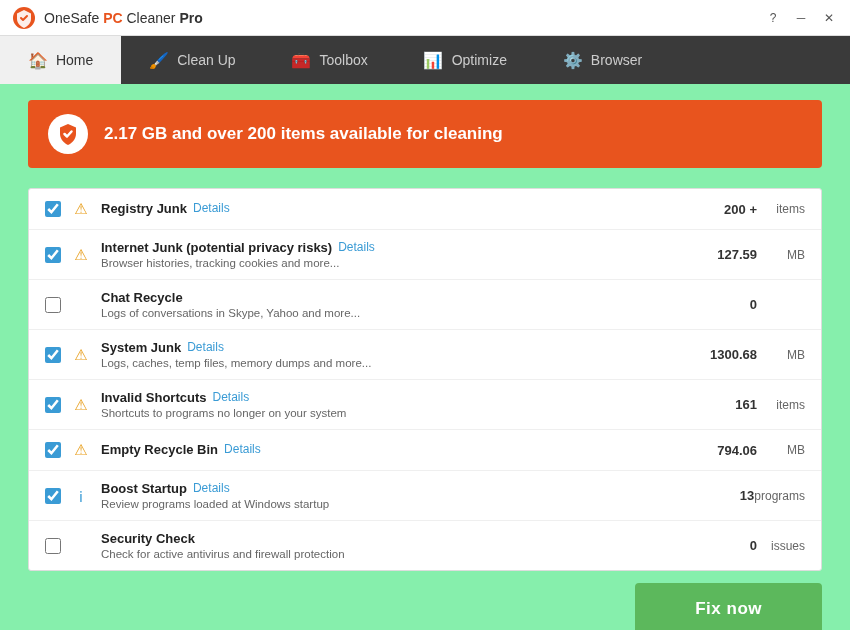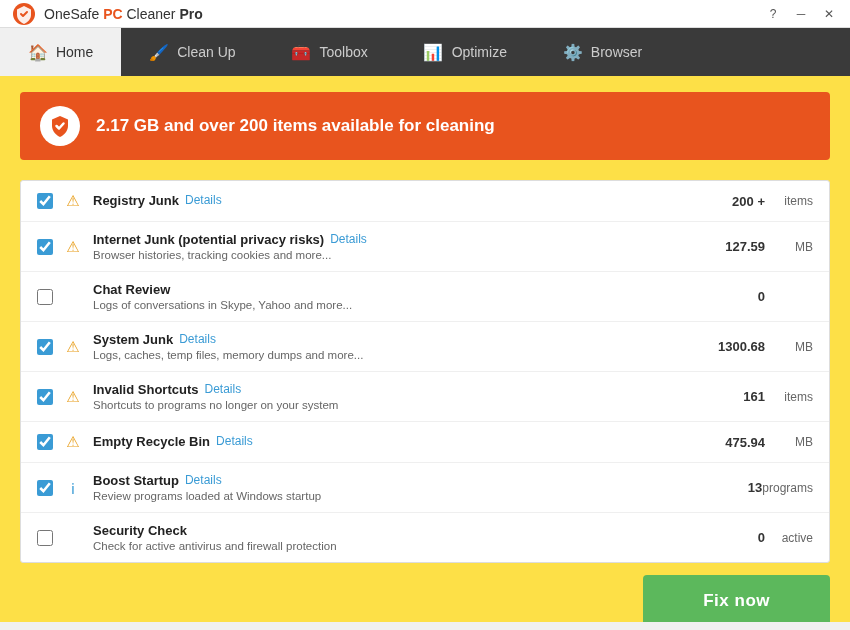--- a/index.html
+++ b/index.html
@@ -7,21 +7,21 @@
       width: 850px;
       height: 630px;
       font-family: 'Segoe UI', Tahoma, Geneva, Verdana, sans-serif;
       background: #f0f0f0;
       overflow: hidden;
     }
 
     
     .title-bar {
       background: #ffffff;
-      height: 28px;
+      height: 36px;
       display: flex;
       align-items: center;
       justify-content: space-between;
       padding: 0 8px 0 12px;
       border-bottom: 1px solid #ddd;
     }
     .title-bar-left {
       display: flex;
       align-items: center;
       gap: 8px;
@@ -77,22 +77,22 @@
     .nav-item.active {
       background: #f0f0f0;
       color: #333;
     }
     .nav-icon {
       font-size: 16px;
     }
 
     
     .main-content {
-      background: #fde047;
-      padding: 16px 20px;
+      background: #86efac;
+      padding: 16px 28px;
       height: calc(630px - 36px - 48px);
       overflow-y: auto;
     }
 
     
     .alert-banner {
       background: #e8541e;
       border-radius: 4px;
       padding: 14px 20px;
       display: flex;
@@ -294,21 +294,21 @@
         <span class="item-number">127.59</span>
         <span class="item-unit">MB</span>
       </div>
     </div>
 
     <div class="list-item">
       <input type="checkbox" class="item-checkbox" style="">
       <div class="item-icon" style="color:transparent;">⚠</div>
       <div class="item-info">
         <div class="item-title-row">
-          <span class="item-title">Chat Review</span>
+          <span class="item-title">Chat Recycle</span>
         </div>
         <div class="item-desc">Logs of conversations in Skype, Yahoo and more...</div>
       </div>
       <div class="item-value">
         <span class="item-number">0</span>
         <span class="item-unit"></span>
       </div>
     </div>
 
     <div class="list-item">
@@ -346,21 +346,21 @@
     <div class="list-item">
       <input type="checkbox" class="item-checkbox" checked="" style="">
       <div class="item-icon" style="color:#e8a020;">⚠</div>
       <div class="item-info">
         <div class="item-title-row">
           <span class="item-title">Empty Recycle Bin</span>
           <a class="item-details-link">Details</a>
         </div>
       </div>
       <div class="item-value">
-        <span class="item-number">475.94</span>
+        <span class="item-number">794.06</span>
         <span class="item-unit">MB</span>
       </div>
     </div>
 
     <div class="list-item">
       <input type="checkbox" class="item-checkbox" checked="" style="">
       <div class="item-icon" style="color:#3a9bd5;">ℹ</div>
       <div class="item-info">
         <div class="item-title-row">
           <span class="item-title">Boost Startup</span>
@@ -378,21 +378,21 @@
       <input type="checkbox" class="item-checkbox" style="">
       <div class="item-icon" style="color:transparent;">⚠</div>
       <div class="item-info">
         <div class="item-title-row">
           <span class="item-title">Security Check</span>
         </div>
         <div class="item-desc">Check for active antivirus and firewall protection</div>
       </div>
       <div class="item-value">
         <span class="item-number">0</span>
-        <span class="item-unit">active</span>
+        <span class="item-unit">issues</span>
       </div>
     </div>
 
   </div>
 
   <div class="bottom-bar">
     <button class="fix-now-btn">Fix now</button>
   </div>
 
 </div>

